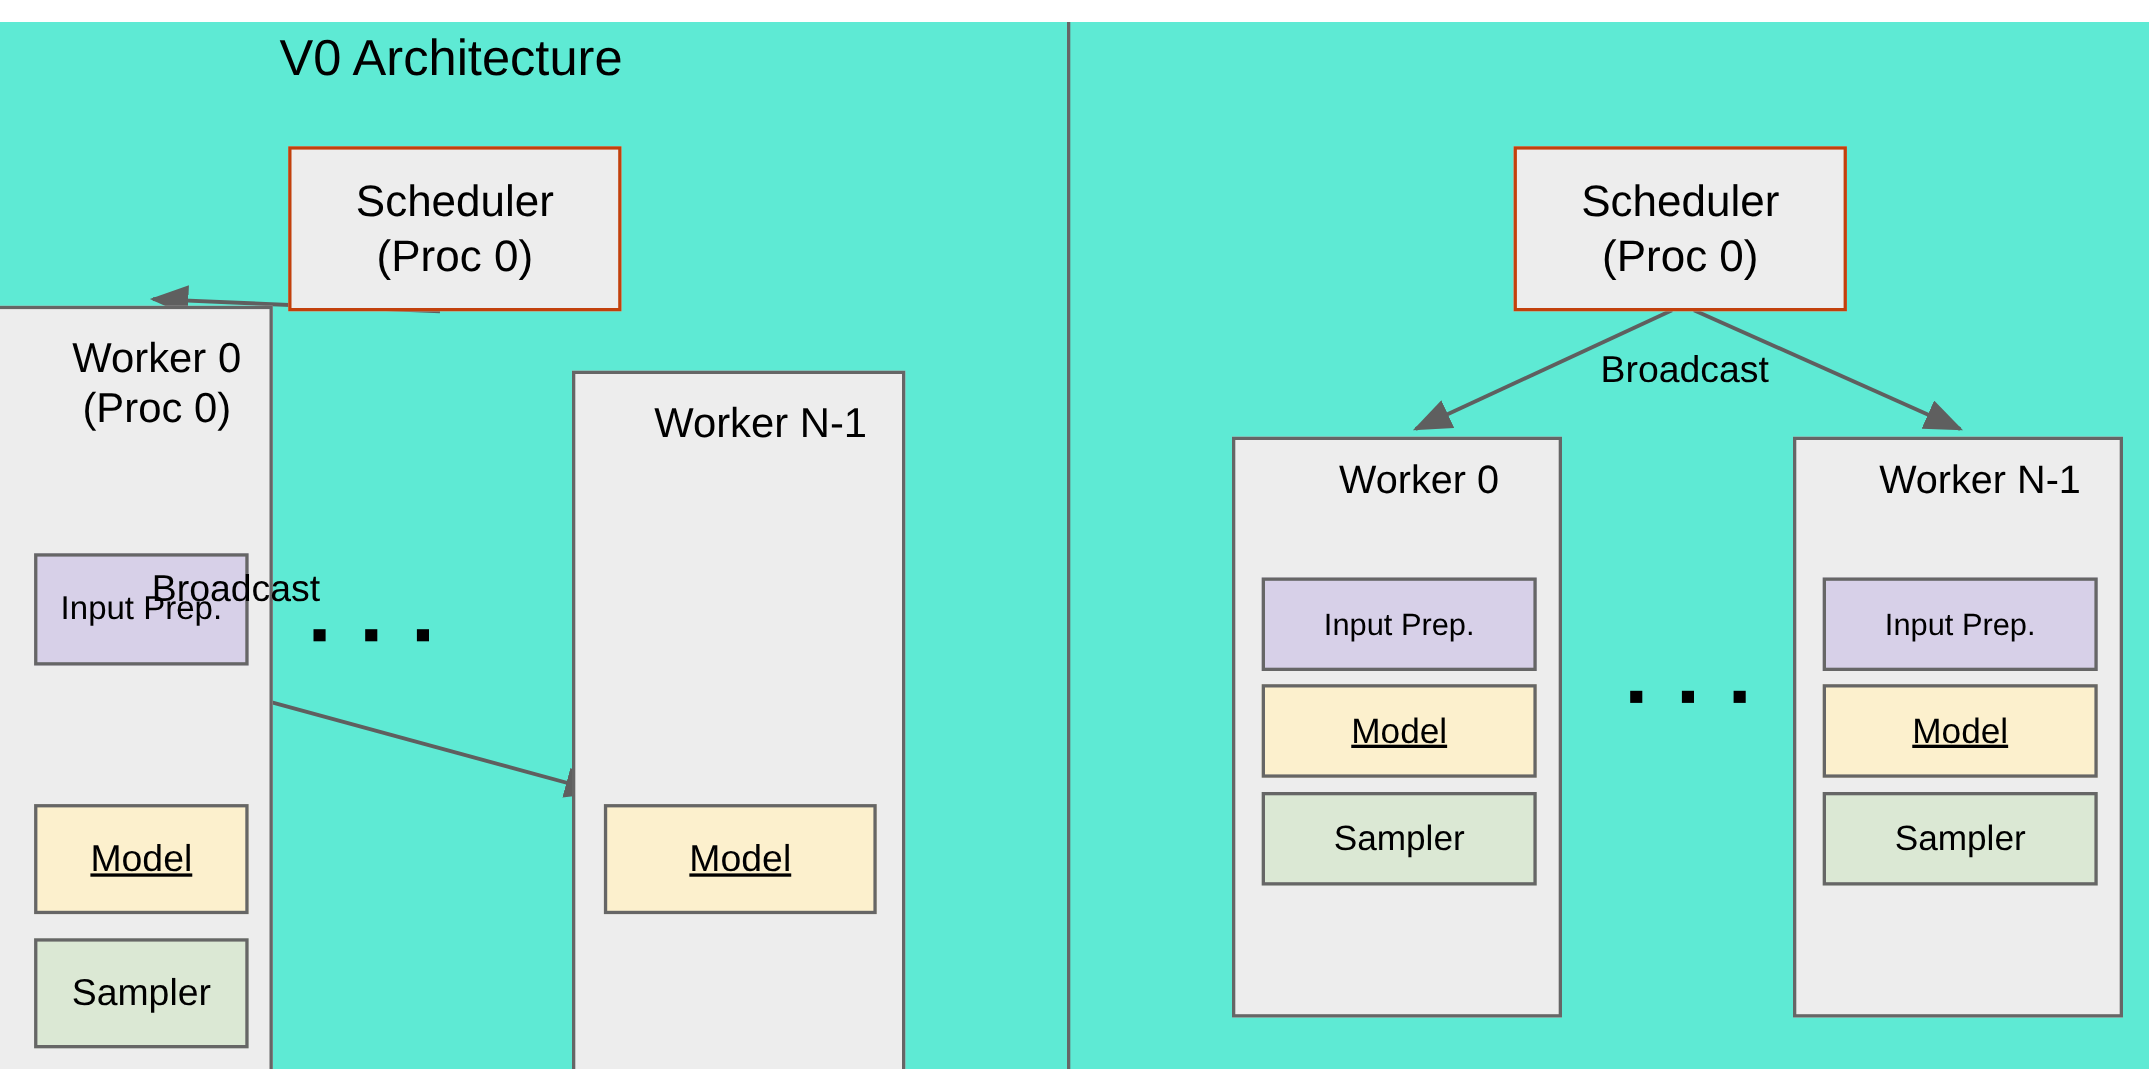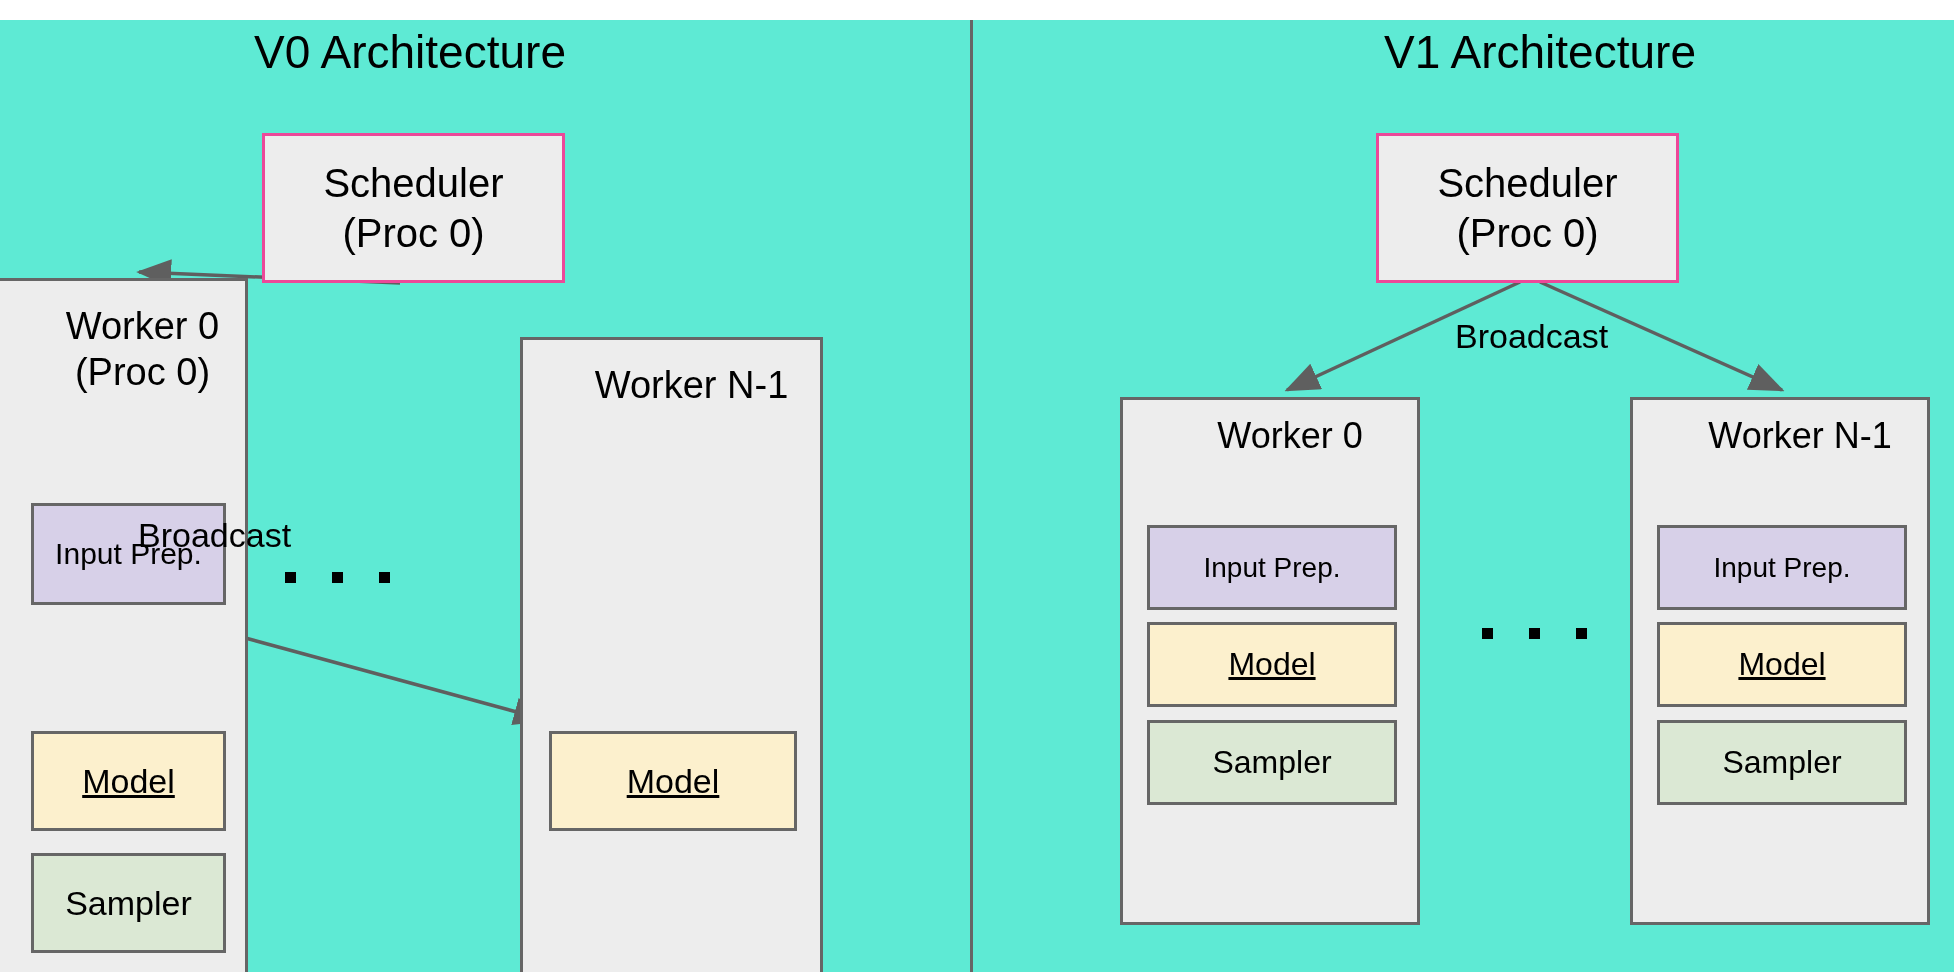--- a/index.html
+++ b/index.html
@@ -33,21 +33,21 @@
 
   
   .divider {
     width: 3px;
     background: #666666;
   }
 
   
   .node {
     box-sizing: border-box;
-    border: 3px solid #ec4899;
+    border: 3px solid #c2410c;
     display: flex;
     flex-direction: column;
     align-items: center;
     justify-content: center;
     text-align: center;
     color: #000000;
   }
   .container-node {
     background: #ededed;
     border: 3px solid #666666;
@@ -172,21 +172,20 @@
   </div>
 
   <div class="edge-label" style="left:138px; top:496px; font-size:34px;">Broadcast</div>
 
   <div class="abs dots" style="left:285px; top:552px; gap:36px;" title="...">
     <span class="dot"></span>
     <span class="dot"></span>
     <span class="dot"></span>
   </div>
 
-  <div class="abs panel-title" style="left:1130px; top:6px; width:820px;">V1 Architecture</div>
 
   <div class="abs node scheduler-box" style="left:1376px; top:113px; width:303px; height:150px;">
     <span>Scheduler</span>
     <span>(Proc 0)</span>
   </div>
 
   <div class="abs container-node" style="left:1120px; top:377px; width:300px; height:528px;">
     <div class="worker-title" style="top:14px; font-size:36px; line-height:44px;">
       <span class="ln">Worker 0</span>
     </div>

